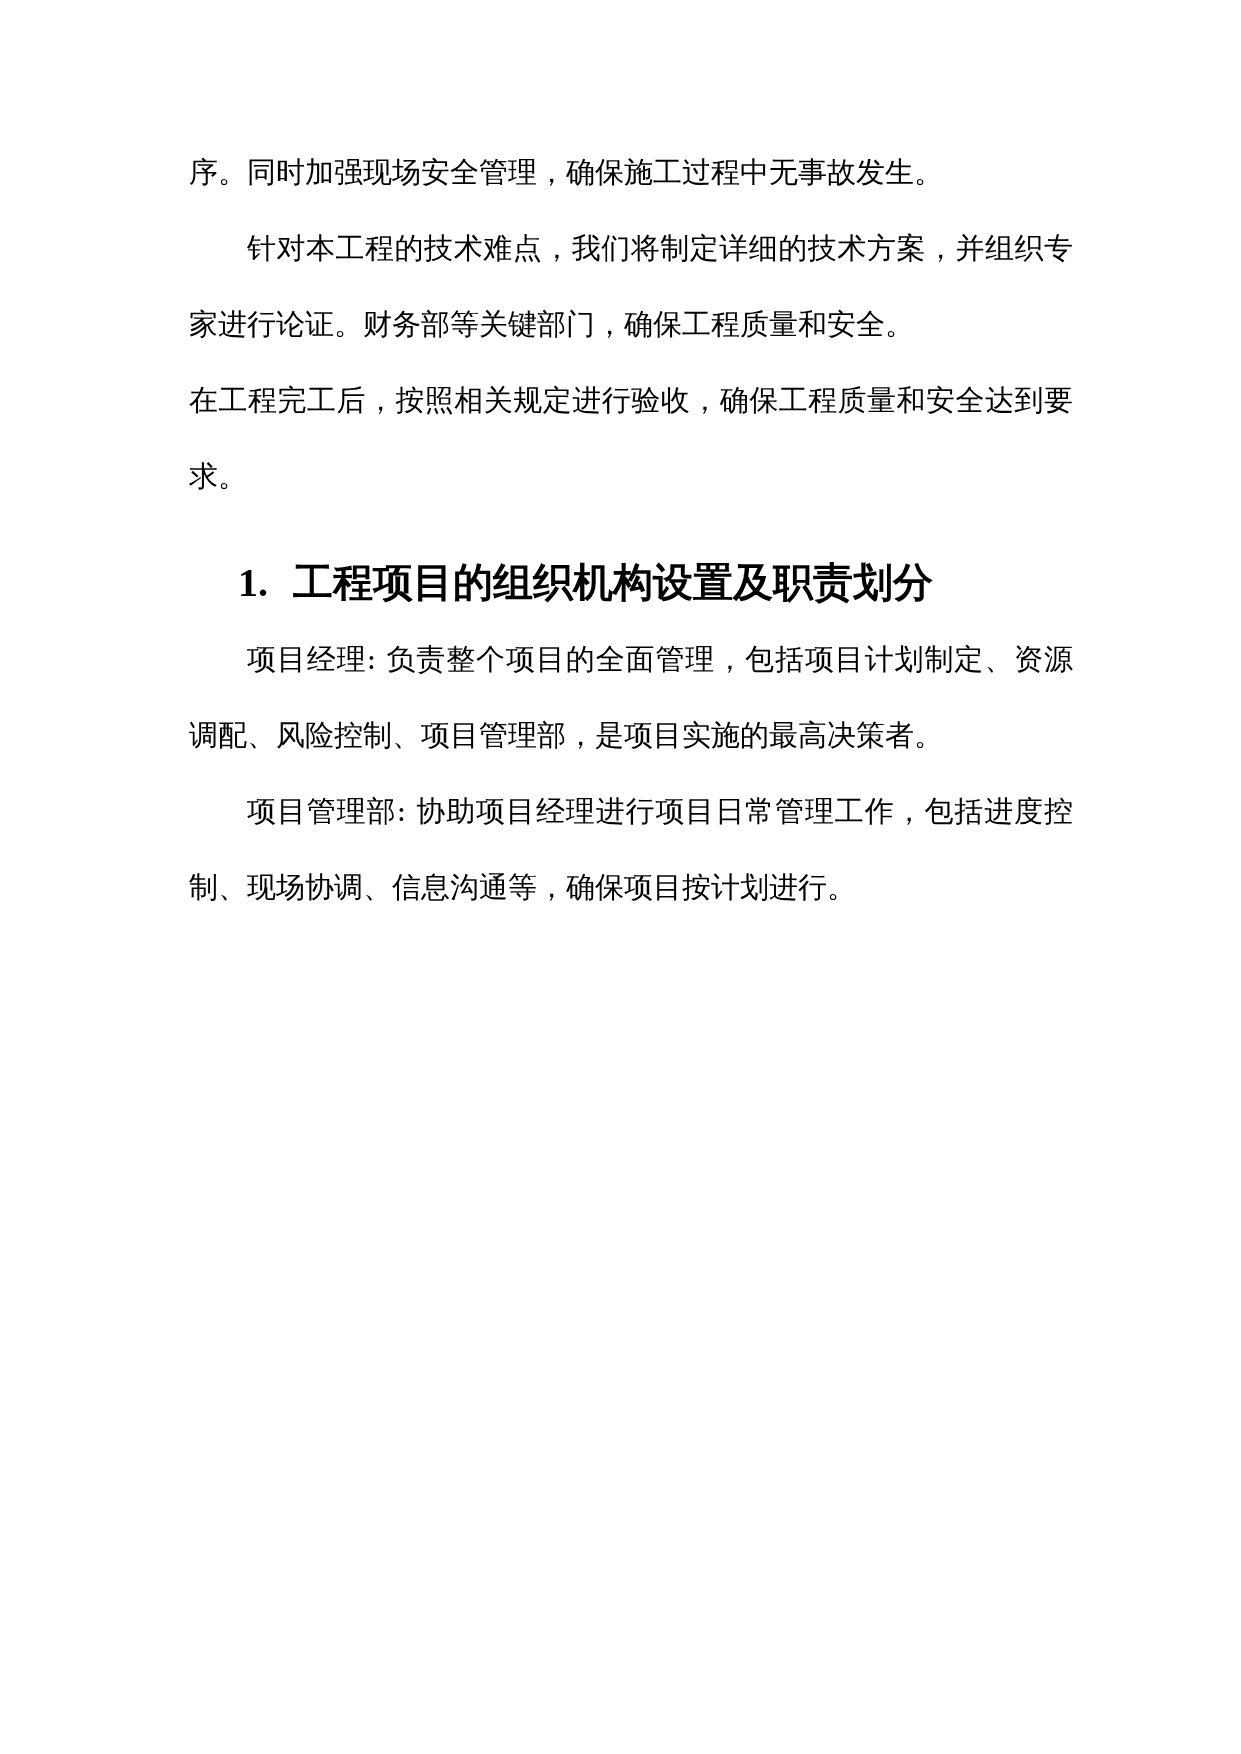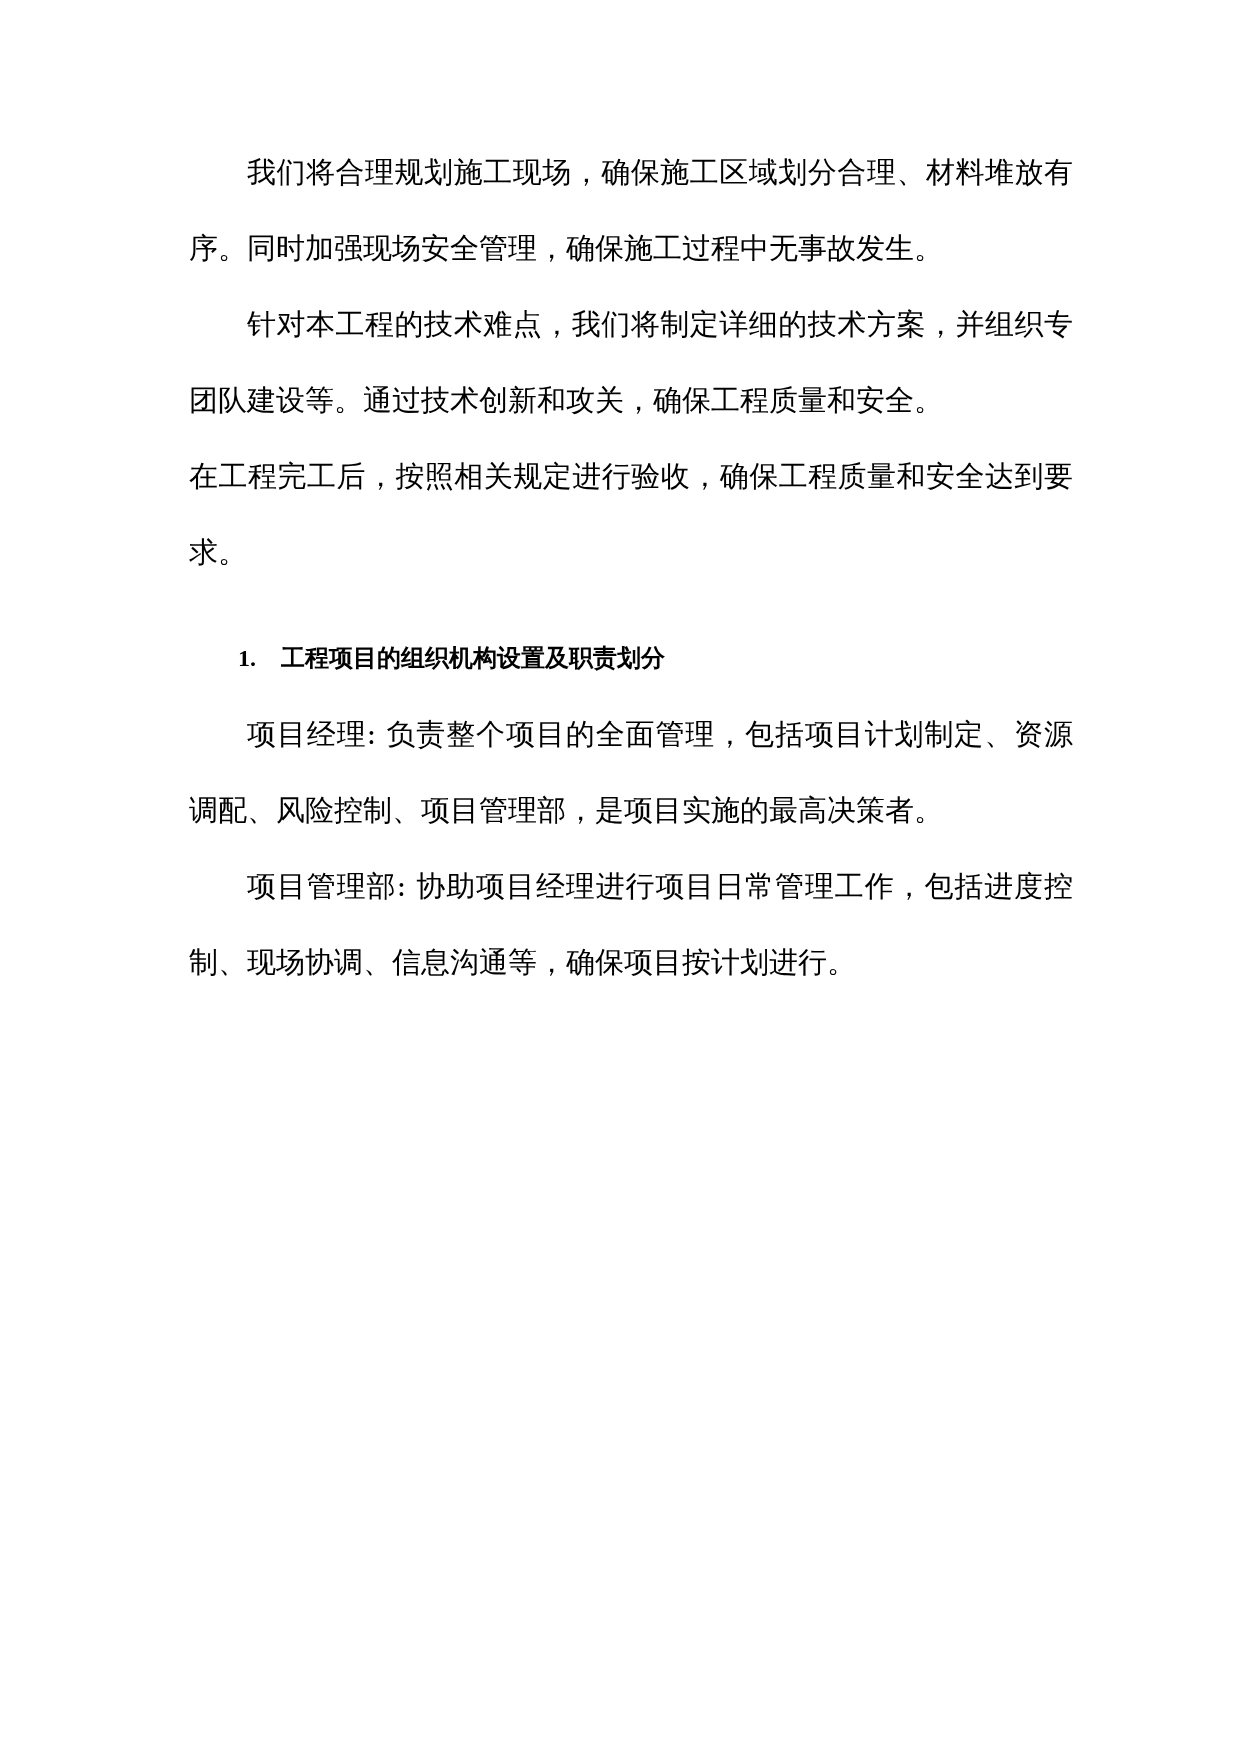--- a/index.html
+++ b/index.html
@@ -37,46 +37,45 @@
   .line.fill {
     text-align-last: justify;
     text-justify: inter-character;
   }
   .line.indent {
     text-indent: 58px;
   }
   .heading {
     margin-top: 30px;
     font-weight: 700;
-    font-size: 24px;
+    font-size: 40px;
     line-height: 76px;
   }
   .h-num {
     display: inline-block;
     margin-left: 49px;
     margin-right: 25px;
     font-family: "Liberation Serif", serif;
     font-weight: 700;
   }
   .h-text {
     font-weight: 700;
   }
 </style>
 </head>
 <body>
 
 <div class="page">
   <div class="doc-body">
       <div class="paragraph">
-        <div class="line fill indent">我们将合理规划施工现场，确保施工区域划分合理、材料堆放有</div>
         <div class="line">序。同时加强现场安全管理，确保施工过程中无事故发生。</div>
       </div>
       <div class="paragraph">
         <div class="line fill indent">针对本工程的技术难点，我们将制定详细的技术方案，并组织专</div>
-        <div class="line">团队建设等。通过技术创新和攻关，确保工程质量和安全。</div>
+        <div class="line">家进行论证。财务部等关键部门，确保工程质量和安全。</div>
       </div>
       <div class="paragraph">
         <div class="line fill">在工程完工后，按照相关规定进行验收，确保工程质量和安全达到要</div>
         <div class="line">求。</div>
       </div>
       <div class="paragraph">
       </div>
       <div class="heading"><span class="h-num">1.</span><span class="h-text">工程项目的组织机构设置及职责划分</span></div>
       <div class="paragraph">
         <div class="line fill indent">项目经理: 负责整个项目的全面管理，包括项目计划制定、资源</div>

